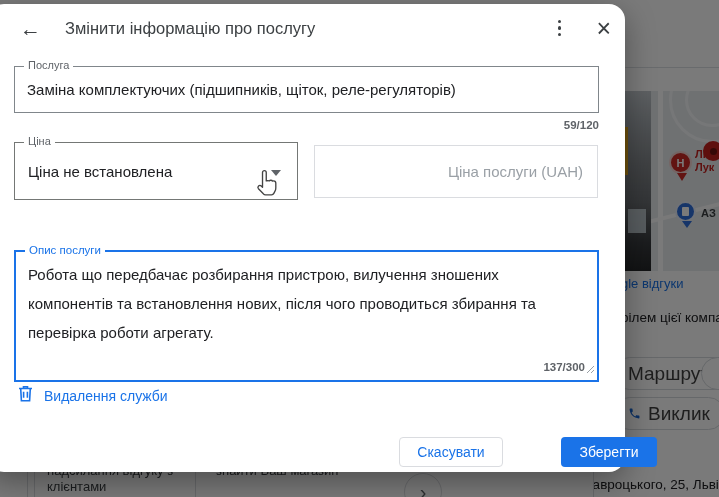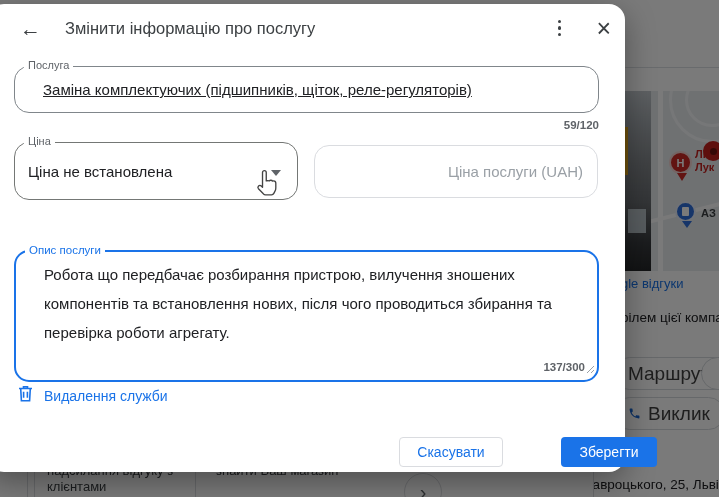--- a/index.html
+++ b/index.html
@@ -63,26 +63,26 @@
   .dlg-title { margin-left:24px; font-size:16.5px; color:#3c4043; white-space:nowrap; }
   .badge { margin-left:9px; background:#d94f2e; color:#fff; font-size:12px; font-weight:bold;
     border-radius:4px; padding:3px 8px 3px 5px; display:flex; align-items:center; gap:5px; }
   .badge .brain { width:13px; height:13px; border-radius:50%;
     background:radial-gradient(circle at 40% 40%, #f6c7c2 0%, #eda39d 55%, #c4524a 100%); }
   .hdr-spacer { flex:1; }
   .icon-more { display:flex; flex-direction:column; gap:3px; margin-right:31px; padding:4px; cursor:pointer; }
   .icon-more i { width:3.5px; height:3.5px; border-radius:50%; background:#3c4043; }
   .icon-close { font-size:25px; color:#3c4043; line-height:1; cursor:pointer; margin-right:2px; }
 
-  .fld { position:absolute; border:1px solid #80868b; border-radius:15px; background:#fff;padding-left:16px; }
+  .fld { position:absolute; border:1px solid #80868b; border-radius:0; background:#fff; }
   .fld-label { position:absolute; top:-8px; left:9px; background:#fff; padding:0 4px;
     font-size:11px; color:#5f6368; white-space:nowrap; }
   .fld-service { left:26px; top:62px; width:585px; height:47px; }
   .fld-service input { width:100%; height:100%; border:0; outline:0; background:transparent;
-    padding:0 12px; font-size:15px; color:#202124; font-family:inherit;text-decoration:underline; }
+    padding:0 12px; font-size:15px; color:#202124; font-family:inherit; }
   .counter { position:absolute; font-size:11.5px; color:#5f6368;font-weight:bold; }
   .counter-service { right:26px; top:115px; }
 
   .fld-price-select { left:26px; top:138px; width:284px; height:58px; border-color:#747775; cursor:pointer; }
   .select-value { position:absolute; left:13px; top:20px; font-size:15px; color:#202124; }
   .select-arrow { position:absolute; right:16px; top:27px; width:0; height:0;
     border-left:5px solid transparent; border-right:5px solid transparent; border-top:6px solid #5f6368; }
   .fld-price-input { left:326px; top:141px; width:284px; height:53px; border-color:#dadce0; }
   .fld-price-input input { width:100%; height:100%; border:0; outline:0; background:transparent;
     padding:0 14px; font-size:15px; color:#202124; font-family:inherit;text-align:right; }

